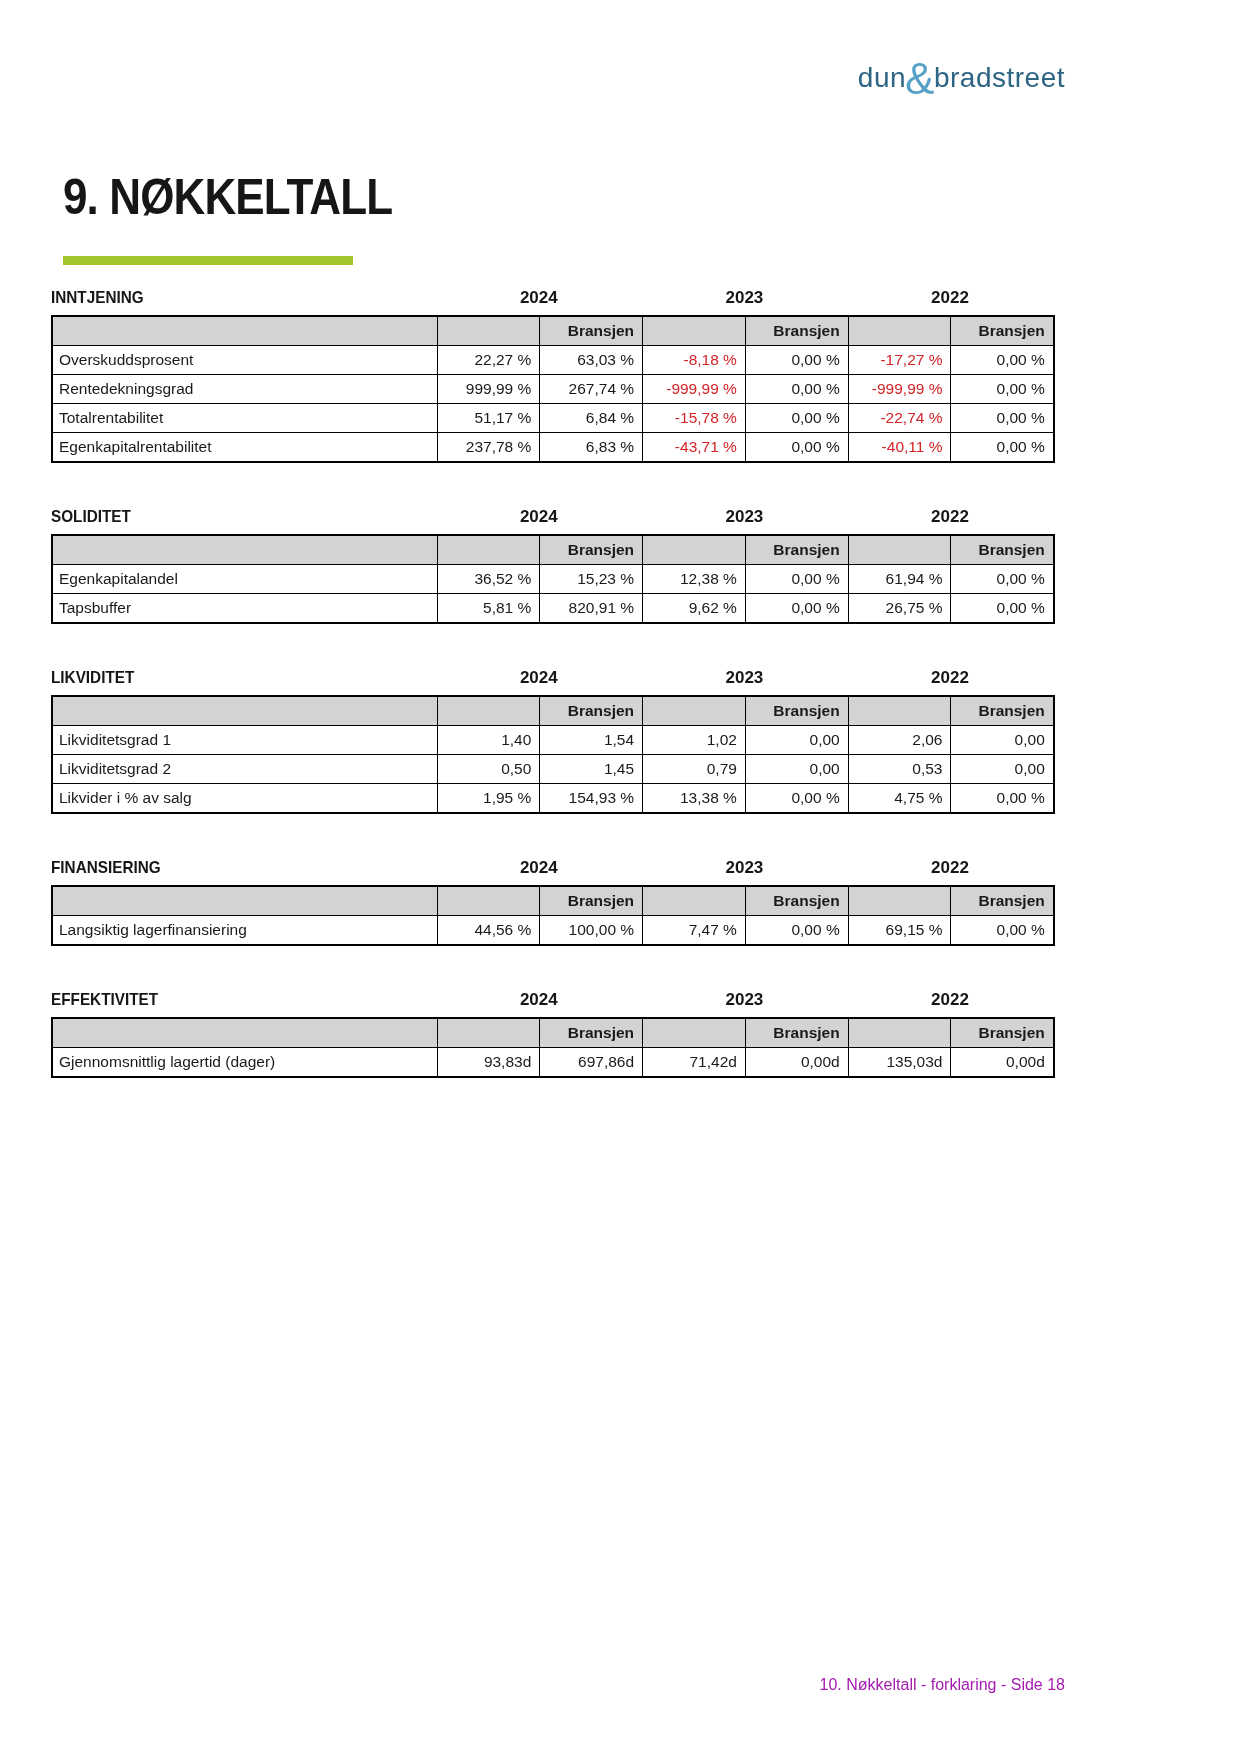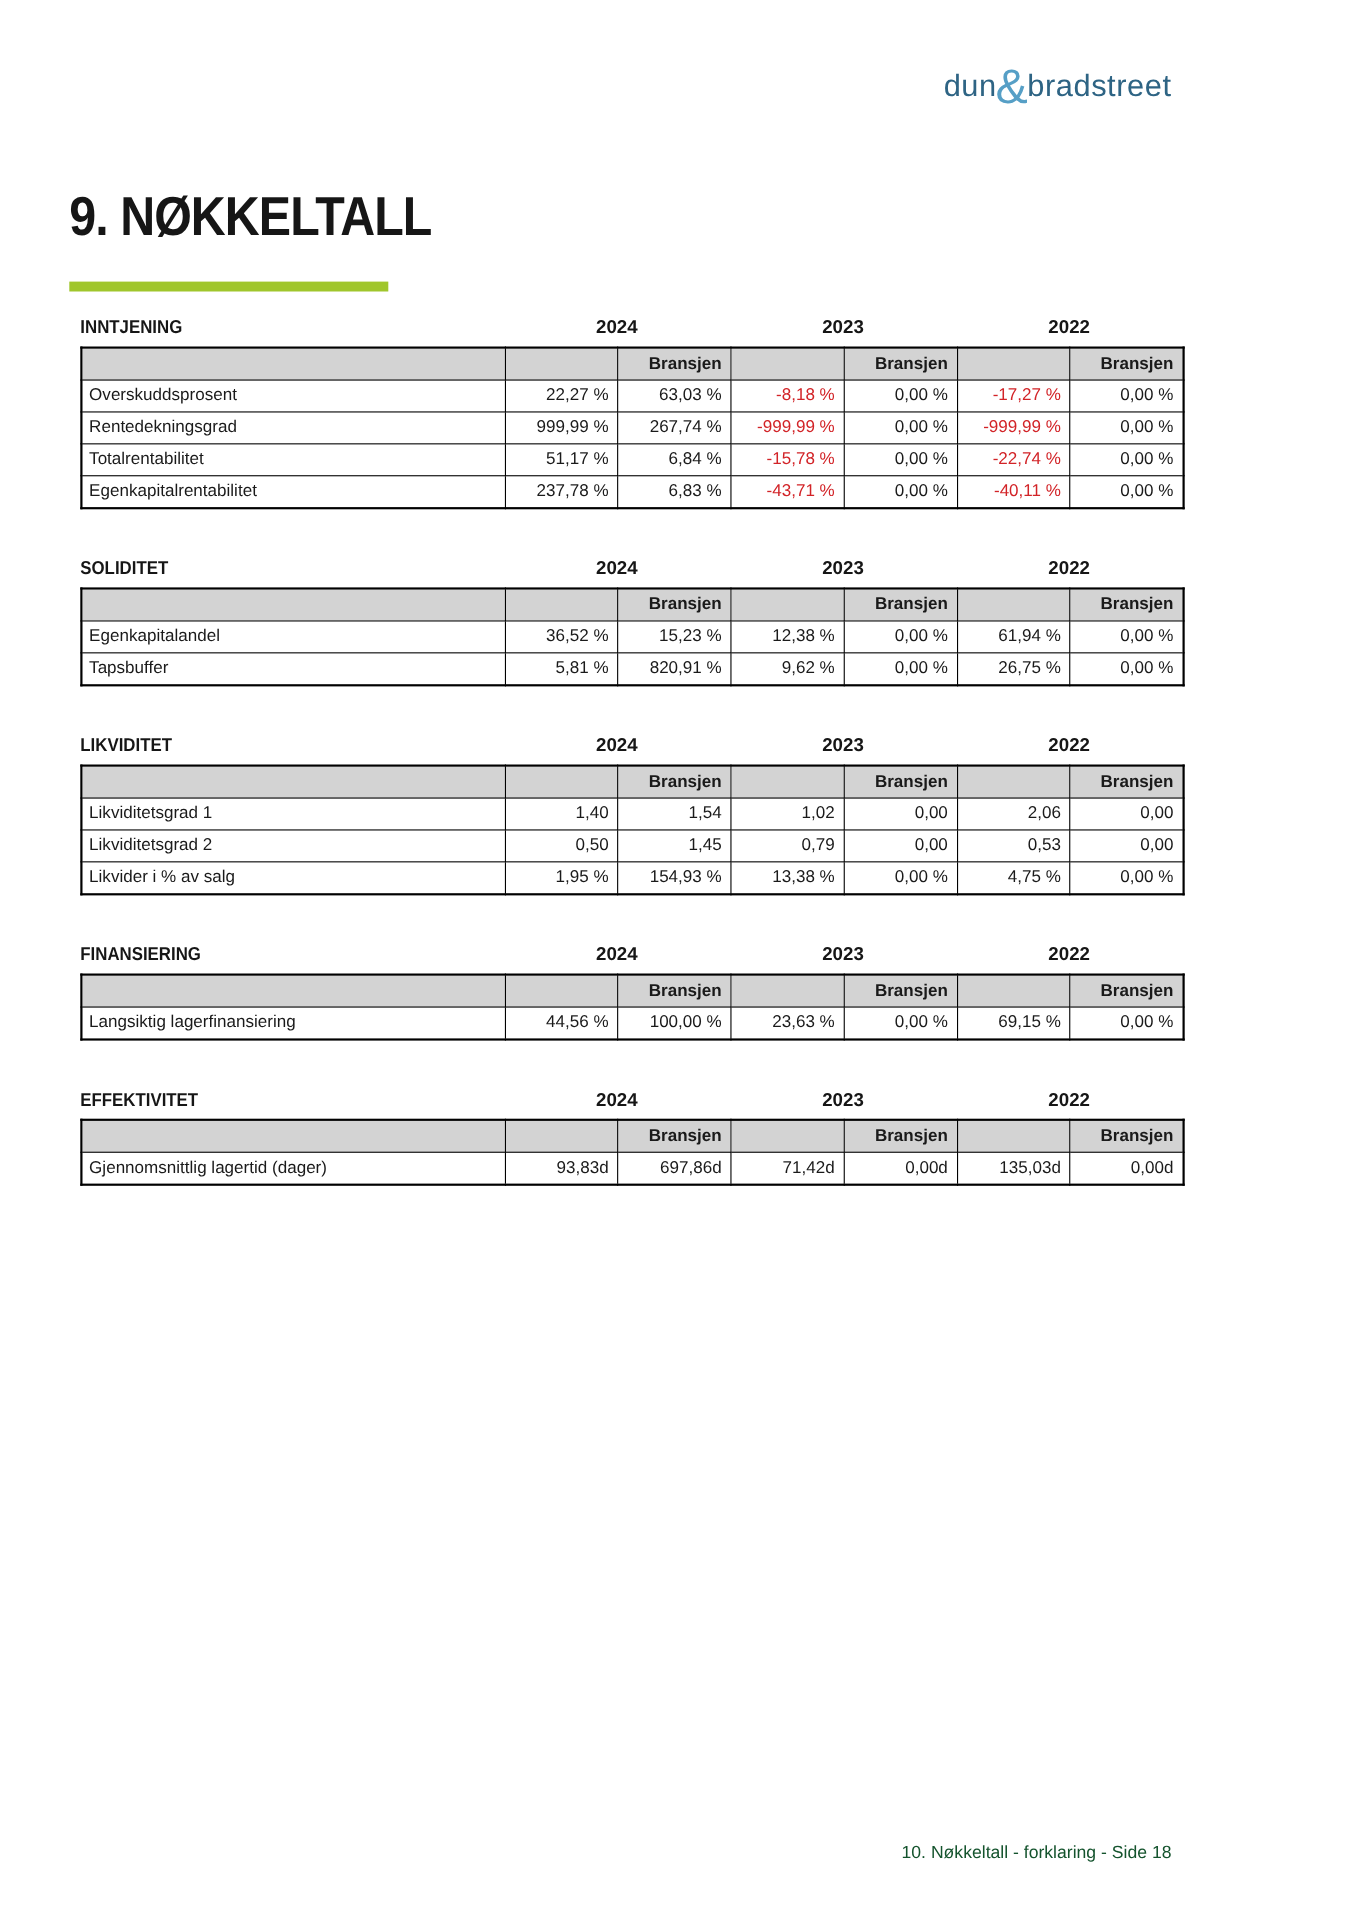--- a/index.html
+++ b/index.html
@@ -27,21 +27,21 @@
   }
   .title{
     position:absolute;left:63px;top:168px;margin:0;
     font-size:50px;font-weight:bold;letter-spacing:-1px;color:#161616;
     transform:scaleX(0.88);transform-origin:left center;white-space:nowrap;
   }
   .green-bar{
     position:absolute;left:63px;top:256px;width:290px;height:9px;
     background:var(--accent);
   }
-  .content{position:absolute;left:73px;top:288px;width:1002px;}
+  .content{position:absolute;left:51px;top:288px;width:1002px;}
   .section{margin-bottom:44px;}
   .sec-head{display:flex;align-items:flex-end;height:20px;margin-bottom:7px;}
   .sec-title{
     width:385px;font-size:17px;font-weight:bold;color:#161616;
     display:inline-block;transform:scaleX(0.9);transform-origin:left bottom;
     white-space:nowrap;
   }
   .year{
     width:205.6px;text-align:center;font-size:17px;font-weight:bold;color:#161616;
     display:inline-block;
@@ -54,21 +54,21 @@
     border:1px solid #000;height:28px;font-size:15.5px;
     overflow:hidden;white-space:nowrap;
   }
   table.kf thead th{background:var(--hdr-gray);height:26px;}
   th.bransjen{font-weight:bold;text-align:right;padding:0 8px;}
   td.lbl{text-align:left;padding:0 6px;}
   td.val{text-align:right;padding:0 8px;}
   td.val.neg{color:var(--red);}
   .footer{
     position:absolute;top:1676px;right:176px;
-    font-size:16px;color:#14532d;white-space:nowrap;
+    font-size:16px;color:#a21caf;white-space:nowrap;
   }
 </style>
 </head>
 <body>
 
 <div class="page">
 
   <div class="logo">
     <span>dun</span><span class="amp">&amp;</span><span>bradstreet</span>
   </div>
@@ -289,21 +289,21 @@
           <th class="bransjen">Bransjen</th>
           <th></th>
           <th class="bransjen">Bransjen</th>
         </tr>
       </thead>
       <tbody>
   <tr>
     <td class="lbl">Langsiktig lagerfinansiering</td>
     <td class="val">44,56 %</td>
     <td class="val">100,00 %</td>
-    <td class="val">23,63 %</td>
+    <td class="val">7,47 %</td>
     <td class="val">0,00 %</td>
     <td class="val">69,15 %</td>
     <td class="val">0,00 %</td>
   </tr>
 
 </tbody>
     </table>
   </section>
 
   <section class="section">

